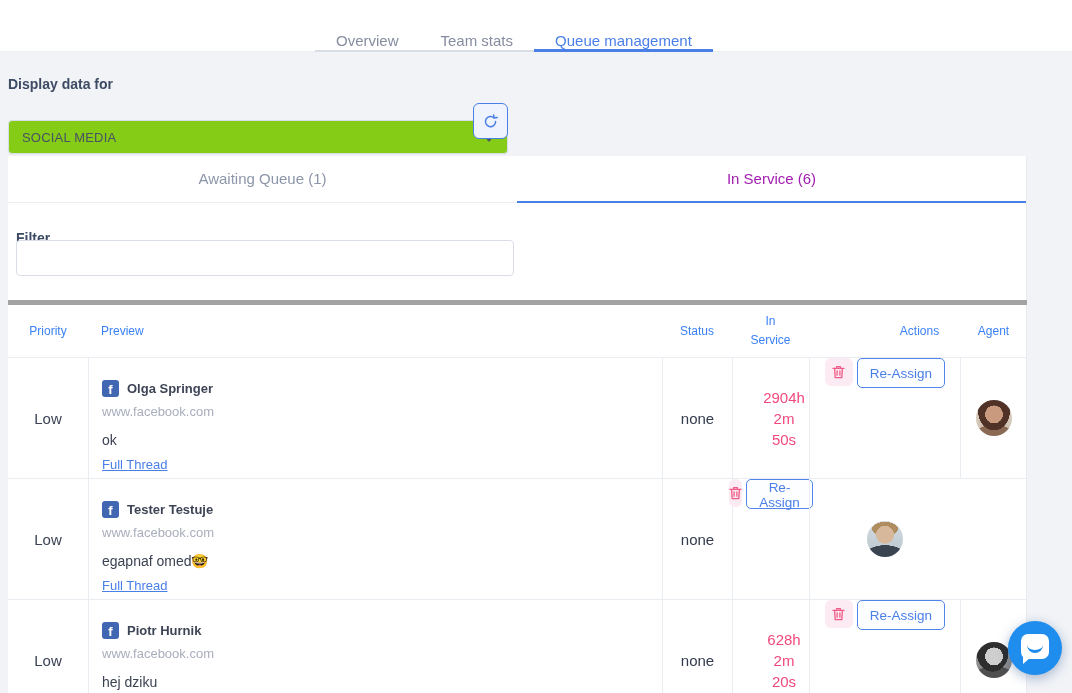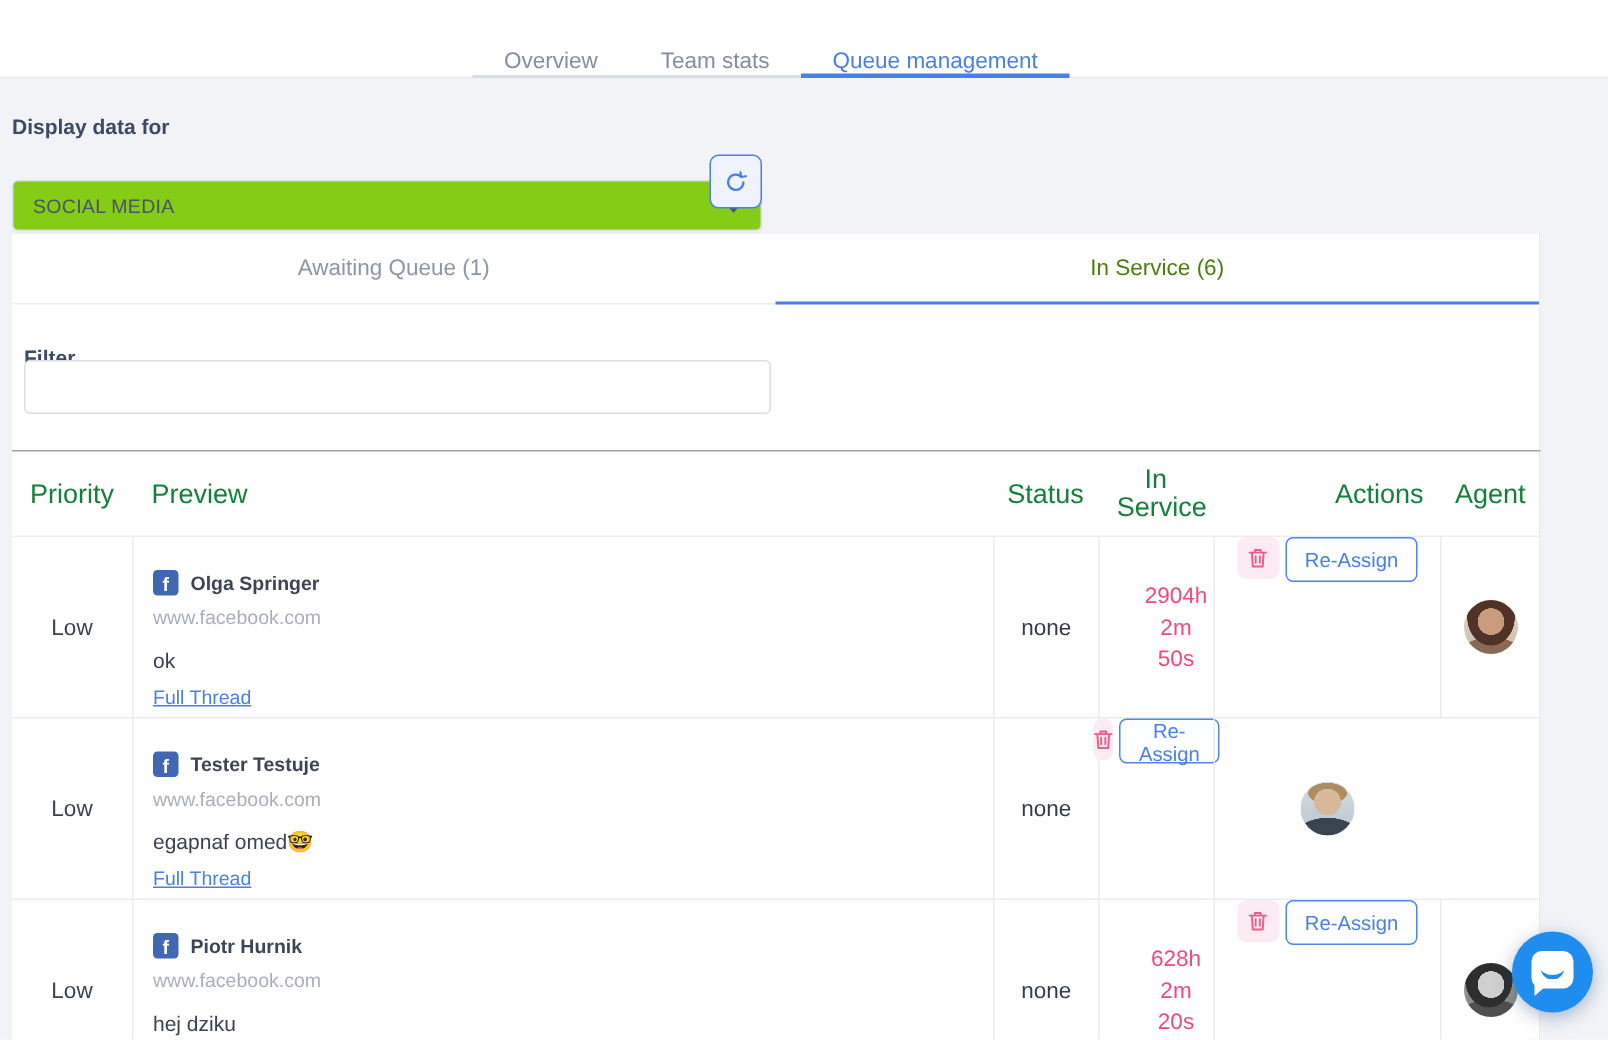--- a/index.html
+++ b/index.html
@@ -18,29 +18,29 @@
   .queue-select { position:absolute; left:8px; top:104px; width:500px; height:34px; background:#84cc16; border:1px solid #d9dde6; border-radius:4px; cursor:pointer; box-shadow:0 1px 2px rgba(40,50,80,.04);margin-top:16px; }
   .queue-select .val { position:absolute; left:13px; top:9px; font-size:13px; color:#4a5264; letter-spacing:.2px; }
   .caret { position:absolute; right:13px; top:15px; width:0; height:0; border-left:5px solid transparent; border-right:5px solid transparent; border-top:6px solid #4a5263; }
   .refresh-btn { position:absolute; left:473px; top:103px; width:35px; height:36px; background:#eef3fd; border:1px solid #4a7fe8; border-radius:6px; cursor:pointer; display:flex; align-items:center; justify-content:center; }
 
   
   .panel { position:absolute; left:8px; top:156px; width:1019px; height:620px; background:#fff; border-right:1px solid #e9ebf0; }
   .ptabs { display:flex; height:47px; }
   .ptab { width:50%; text-align:center; line-height:45px; font-size:15px; cursor:pointer; }
   .ptab.inactive { color:#8d96a9; border-bottom:1px solid #e9ecf1; }
-  .ptab.active { color:#4d7c0f; border-bottom:2px solid #4a7fe8; }
+  .ptab.active { color:#a21caf; border-bottom:2px solid #4a7fe8; }
 
   .filter-label { position:absolute; left:8px; top:74px; font-size:14px; font-weight:bold; color:#3d4a63; }
   .filter-input { position:absolute; left:8px; top:84px; width:498px; height:36px; border:1px solid #d9dde6; border-radius:4px; font-size:14px; color:#3b4252; padding:0 12px; outline:none; font-family:"Liberation Sans", sans-serif; }
 
   
   .table { position:absolute; left:0; top:144px; width:1019px; }
   .thead, .trow { display:grid; grid-template-columns:80px 574px 70px 77px 151px 1fr; }
-  .thead { height:58px; border-top:1px solid #a3a3a3; border-bottom:1px solid #e9ecf1; align-items:center; color:#15803d; font-size:18px; }
+  .thead { height:58px; border-top:5px solid #a3a3a3; border-bottom:1px solid #e9ecf1; align-items:center; color:#3b82f6; font-size:12px; }
   .th { text-align:center; }
   .th-preview { text-align:left; padding-left:13px; }
   .th-service span { display:block; width:52px; margin:0 auto; text-align:center; line-height:19px; }
   .th-actions { padding-left:70px; }
   .trow { height:121px; border-bottom:1px solid #e9ecf1; }
   .cell { border-left:1px solid #e9ecf1; }
   .cell:first-child { border-left:none; }
   .c-priority { display:flex; align-items:center; justify-content:center; font-size:15px; color:#3a4254; }
   .c-preview { padding:22px 0 0 13px; }
   .pv-name-row { display:flex; align-items:center; }

